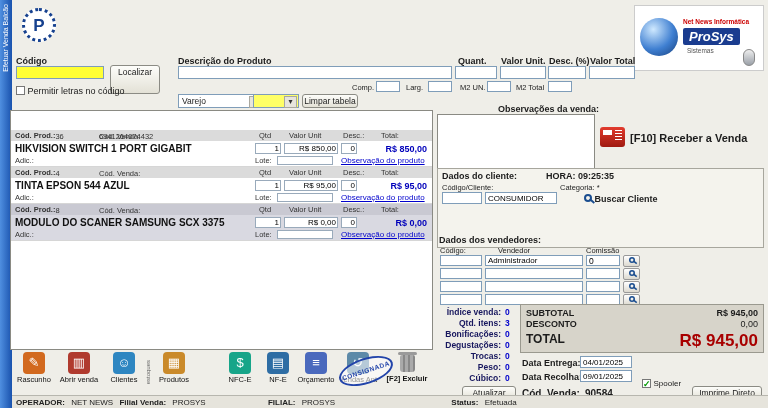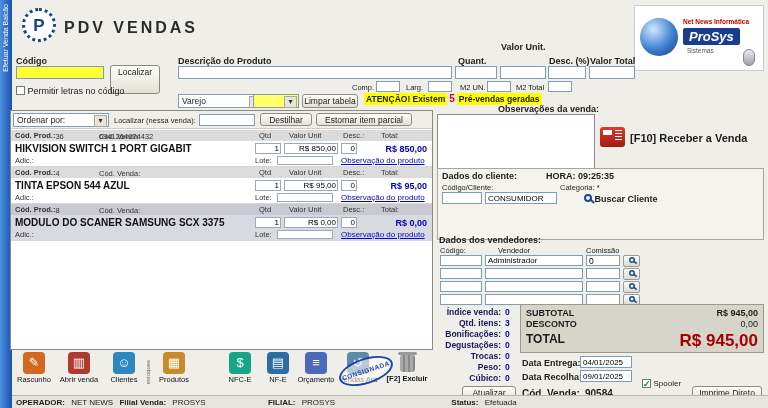--- a/index.html
+++ b/index.html
@@ -67,40 +67,39 @@
 </head>
 <body>
 
 <div class="win">
 
   <div class="side-tab">
     <span>Efetuar Venda Balcão</span>
   </div>
 
   <div class="logo-circle">P</div>
-  <div class="app-title">PDV VENDAS</div>
 
   <div class="brand-box">
     <div class="globe"></div>
     <div class="mouse"></div>
     <div class="brand-company">Net News Informática</div>
     <div class="brand-name">ProSys</div>
     <div class="brand-tagline">Sistemas</div>
   </div>
 
   <div class="lbl lbl-b" style="left:16px;top:56px">Código</div>
   <input class="inp yellow" style="left: 16px; top: 66px; width: 88px;" value="">
   <div class="btn" style="left:110px;top:65px;width:50px;height:29px">Localizar</div>
 
   <div class="lbl lbl-b" style="left:178px;top:56px">Descrição do Produto</div>
   <input class="inp" style="left: 178px; top: 66px; width: 274px;" value="">
 
   <div class="lbl lbl-b" style="left:458px;top:56px">Quant.</div>
   <input class="inp" style="left: 455px; top: 66px; width: 42px;" value="">
-  <div class="lbl lbl-b" style="left:501px;top:42px">Valor Unit.</div>
+  <div class="lbl lbl-b" style="left:501px;top:56px">Valor Unit.</div>
   <input class="inp" style="left: 500px; top: 66px; width: 46px;" value="">
   <div class="lbl lbl-b" style="left:549px;top:56px">Desc. (%)</div>
   <input class="inp" style="left: 548px; top: 66px; width: 38px;" value="">
   <div class="lbl lbl-b" style="left:590px;top:56px">Valor Total</div>
   <input class="inp" style="left: 589px; top: 66px; width: 46px;" value="">
 
   <span class="lbl" style="left:16px;top:86px"><span class="chk"></span> <span>Permitir letras no código</span></span>
 
   <div class="lbl tiny" style="left:352px;top:83px">Comp.</div>
   <input class="inp" style="left: 376px; top: 81px; width: 24px; height: 11px;">
@@ -108,32 +107,22 @@
   <input class="inp" style="left: 428px; top: 81px; width: 24px; height: 11px;">
   <div class="lbl tiny" style="left:460px;top:83px">M2 UN.</div>
   <input class="inp" style="left: 487px; top: 81px; width: 24px; height: 11px;">
   <div class="lbl tiny" style="left:516px;top:83px">M2 Total</div>
   <input class="inp" style="left: 548px; top: 81px; width: 24px; height: 11px;">
 
   <div class="sel" style="left:178px;top:94px;width:86px"><span>Varejo</span></div>
   <div class="sel yellow" style="left:253px;top:94px;width:46px"><span></span></div>
   <div class="btn" style="left:302px;top:94px;width:56px;height:14px">Limpar tabela</div>
 
-  <span class="abs" style="left:364px;top:93px;white-space:nowrap">
-    <span class="warn-y">ATENÇÃO! Existem</span><span class="warn-red">5</span><span class="warn-y">Pré-vendas geradas</span>
-  </span>
 
   <div class="list-panel">
-    <div class="list-controls">
-      <div class="sel" style="left:2px;top:2px;width:96px"><span>Ordenar por:</span></div>
-      <div class="lbl tiny" style="left:103px;top:5px">Localizar (nessa venda):</div>
-      <input class="inp" style="left: 188px; top: 3px; width: 56px; height: 12px;" value="">
-      <div class="btn" style="left:249px;top:2px;width:52px;height:13px">Destilhar</div>
-      <div class="btn" style="left:305px;top:2px;width:96px;height:13px">Estornar item parcial</div>
-    </div>
 
     <div class="prod-block" style="top:19px">
       <div class="prod-head">
         <span style="left:4px"><b>Cód. Prod.:</b><span>36</span></span>
         <span style="left:88px">
             <span>Cód. Venda:</span> 
             <span>6941264074432</span>
           </span>
         <span style="left:248px">Qtd</span>
         <span style="left:278px">Valor Unit</span>
@@ -197,21 +186,21 @@
       <div class="plink" style="left:330px">Observação do produto</div>
     </div>
   </div>
 
   <div class="lbl lbl-b" style="left:498px;top:104px">Observações da venda:</div>
   <textarea class="abs" style="left: 437px; top: 114px; width: 158px; height: 56px; border: 1px solid rgb(138, 138, 131); resize: none; font: 8.5px &quot;Liberation Sans&quot;, sans-serif;"></textarea>
 
   <div class="cashreg"></div>
   <div class="lbl lbl-b" style="left:630px;top:132px;font-size:11px">[F10] Receber a Venda</div>
 
-  <div class="groupbox" style="left:437px;top:168px;width:327px;height:72px">
+  <div class="groupbox" style="left:437px;top:168px;width:327px;height:80px">
     <div class="lbl lbl-b" style="left:4px;top:2px">Dados do cliente:</div>
     <div class="lbl lbl-b" style="left:108px;top:2px">HORA: 09:25:35</div>
     <div class="lbl tiny" style="left:4px;top:14px">Código/Cliente:</div>
     <div class="lbl tiny" style="left:122px;top:14px">Categoria: *</div>
     <input class="inp" style="left: 4px; top: 23px; width: 40px; height: 12px;" value="">
     <input class="inp" style="left: 47px; top: 23px; width: 72px; height: 12px; font-size: 8px;" value="CONSUMIDOR">
     <span class="abs" style="left:146px;top:25px"><span class="mag"></span> <b style="font-size:9px">Buscar Cliente</b></span>
   </div>
 
   <div class="lbl lbl-b" style="left:439px;top:235px">Dados dos vendedores:</div>

